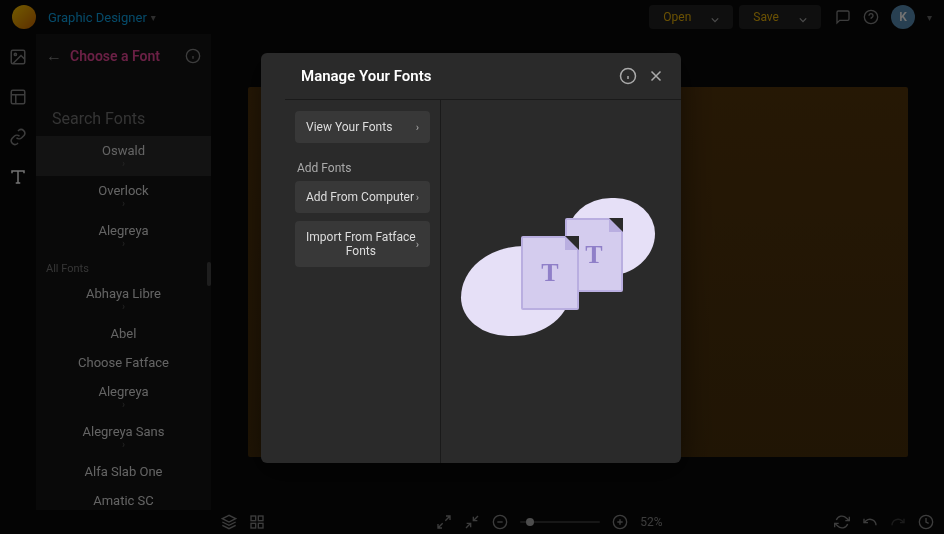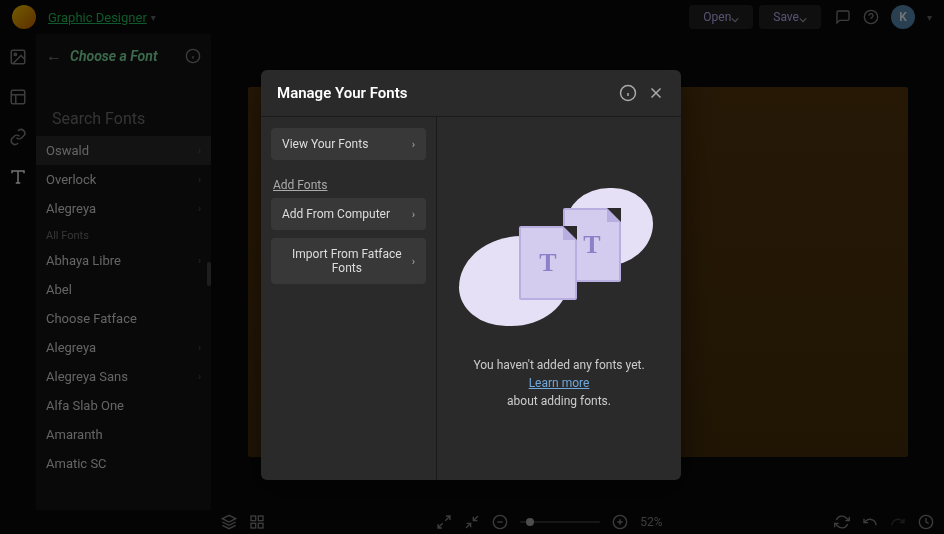--- a/index.html
+++ b/index.html
@@ -1,46 +1,46 @@
 <!DOCTYPE html>
 <html><head>
   <meta charset="utf-8">
   <style>
     * { box-sizing: border-box; margin: 0; padding: 0; font-family: -apple-system, BlinkMacSystemFont, "Segoe UI", Roboto, sans-serif; }
     body { width: 944px; height: 534px; background: #0a0a0a; overflow: hidden; position: relative; }
     
     
     .topbar { height: 34px; display: flex; align-items: center; padding: 0 12px; background: #0a0a0a; }
     .logo { width: 24px; height: 24px; border-radius: 50%; background: linear-gradient(135deg, #ffcc00, #cc6600); margin-right: 12px; }
-    .role { color: #22c55e; font-size: 13px; margin-right: 4px; text-decoration: underline; }
+    .role { color: #0ea5e9; font-size: 13px; margin-right: 4px; }
     .role-chevron { color: #666; font-size: 10px; }
     .topbar-spacer { flex: 1; }
-    .open-btn, .save-btn { background: #222; color: #c4b5fd; border: none; padding: 5px 14px; border-radius: 4px; font-size: 12px; margin-left: 6px; display: flex; align-items: flex-end; gap: 0; }
+    .open-btn, .save-btn { background: #222; color: #eab308; border: none; padding: 5px 14px; border-radius: 4px; font-size: 12px; margin-left: 6px; display: flex; align-items: flex-end; gap: 20px; }
     .open-btn svg, .save-btn svg { width: 8px; height: 8px; }
     .top-icons { display: flex; align-items: center; gap: 12px; margin-left: 14px; }
     .top-icon { width: 16px; height: 16px; color: #888; }
     .avatar { width: 24px; height: 24px; border-radius: 50%; background: #5a8fb5; color: #fff; font-size: 12px; display: flex; align-items: center; justify-content: center; font-weight: 600; }
     
     
     .leftrail { position: absolute; left: 0; top: 34px; width: 36px; height: 500px; background: #0a0a0a; display: flex; flex-direction: column; align-items: center; padding-top: 14px; gap: 22px; }
     .rail-icon { width: 18px; height: 18px; color: #888; }
     .rail-icon.active { color: #fff; }
     
     
     .font-panel { position: absolute; left: 36px; top: 34px; width: 175px; height: 476px; background: #141414; overflow-y: hidden; color: #ccc; }
     .fp-header { display: flex; align-items: center; padding: 12px 10px; gap: 8px; }
     .fp-back { color: #888; font-size: 16px; }
-    .fp-title { color: #86efac; font-size: 14px; font-weight: 600; flex: 1; font-style: italic; }
+    .fp-title { color: #ec4899; font-size: 14px; font-weight: 600; flex: 1; }
     .fp-info { width: 16px; height: 16px; color: #888; }
     .fp-search { display: flex; align-items: center; padding: 0 10px 8px 10px; gap: 6px; }
     .fp-search-icon { color: #666; width: 14px; height: 14px; }
     .fp-search-input { flex: 1; background: transparent; border: none; color: #eab308; font-size: 16px; outline: none; margin-top: 32px; }
     .fp-star, .fp-plus { color: #888; width: 14px; height: 14px; }
     .fp-label { padding: 6px 10px 4px; color: #777; font-size: 11px; }
-    .font-item { padding: 7px 10px; color: #ddd; font-size: 13px; display: flex; align-items: center; justify-content: space-between; }
+    .font-item { padding: 7px 10px; color: #ddd; font-size: 13px; display: flex; align-items: center; justify-content: space-between; flex-direction: column; }
     .font-item.sel { background: #2a2a2a; }
     .fi-chevron { color: #555; font-size: 10px; }
     .scroll-thumb { position: absolute; right: 0; top: 228px; width: 4px; height: 24px; background: #444; border-radius: 2px; }
     
     
     .canvas-area { position: absolute; left: 211px; top: 34px; right: 0; height: 476px; display: flex; align-items: center; justify-content: center; }
     .canvas { width: 660px; height: 370px; background: linear-gradient(rgba(80,50,10,.6), rgba(60,40,8,.6)), #5a3a10; border-radius: 2px; display: flex; align-items: center; justify-content: center; }
     .canvas-text { border: 1px dashed rgba(255,255,255,.3); padding: 10px 16px; color: rgba(255,255,255,.7); font-size: 46px; font-weight: 700; }
     
     
@@ -48,28 +48,28 @@
     .bb-icon { width: 16px; height: 16px; color: #888; }
     .bb-spacer { flex: 1; }
     .zoom-slider { width: 80px; height: 2px; background: #333; border-radius: 1px; position: relative; }
     .zoom-thumb { position: absolute; left: 6px; top: -3px; width: 8px; height: 8px; border-radius: 50%; background: #aaa; }
     .zoom-val { font-size: 12px; color: #888; }
     
     
     .dim { position: absolute; inset: 0; background: rgba(0,0,0,.55); }
     
     
-    .modal { position: absolute; left: 261px; top: 70px; width: 420px; height: 410px; background: #2a2a2a; border-radius: 6px; box-shadow: 0 8px 32px rgba(0,0,0,.5); display: flex; flex-direction: column; }
+    .modal { position: absolute; left: 261px; top: 53px; width: 420px; height: 410px; background: #2a2a2a; border-radius: 6px; box-shadow: 0 8px 32px rgba(0,0,0,.5); display: flex; flex-direction: column; padding-left: 24px; }
     .modal-header { display: flex; align-items: center; padding: 14px 16px; }
     .modal-title { color: #fff; font-size: 15px; font-weight: 600; flex: 1; }
     .modal-info, .modal-close { color: #aaa; width: 18px; height: 18px; margin-left: 10px; }
     .modal-body { display: flex; flex: 1; border-top: 1px solid #1a1a1a; }
     .modal-left { width: 176px; border-right: 1px solid #1a1a1a; padding: 11px 10px; }
     .ml-btn { width: 100%; background: #383838; color: #ddd; border: none; padding: 9px 11px; border-radius: 4px; font-size: 12px; display: flex; align-items: center; justify-content: space-between; margin-bottom: 8px; }
-    .ml-section { color: #aaa; font-size: 12px; padding: 10px 2px 6px 2px; text-decoration: underline; }
+    .ml-section { color: #aaa; font-size: 12px; padding: 10px 2px 6px 2px; }
     .ml-chevron { color: #aaa; font-size: 11px; }
     .modal-right { flex: 1; display: flex; flex-direction: column; align-items: center; justify-content: center; padding: 20px; }
     
     .illustration { width: 200px; height: 150px; position: relative; margin-bottom: 18px; }
     .blob1 { position: absolute; left: 0; bottom: 12px; width: 110px; height: 90px; background: #e6e0f7; border-radius: 60% 40% 55% 45%; }
     .blob2 { position: absolute; right: 6px; top: 0; width: 88px; height: 78px; background: #e6e0f7; border-radius: 55% 50% 60% 45%; }
     .doc { position: absolute; border: 2px solid #b9aee0; background: #d4ccee; border-radius: 2px; display: flex; align-items: center; justify-content: center; }
     .doc1 { left: 60px; top: 38px; width: 58px; height: 74px; }
     .doc2 { left: 104px; top: 20px; width: 58px; height: 74px; }
     .doc-fold { position: absolute; top: -2px; right: -2px; width: 0; height: 0; border-left: 14px solid #b9aee0; border-top: 14px solid #2a2a2a; }
@@ -182,23 +182,20 @@
       <div class="font-item">
         <span>Alegreya</span>
         <span class="fi-chevron">›</span>
       </div>
       <div class="font-item">
         <span>Alegreya Sans</span>
         <span class="fi-chevron">›</span>
       </div>
       <div class="font-item">
         <span>Alfa Slab One</span>
-      </div>
-      <div class="font-item">
-        <span>Amaranth</span>
       </div>
       <div class="font-item">
         <span>Amatic SC</span>
       </div>
     </div>
   <div class="scroll-thumb"></div>
 </div>
 
 <div class="canvas-area">
   <div class="canvas">
@@ -291,19 +288,15 @@
         <div class="blob2"></div>
         <div class="doc doc2">
             <div class="doc-fold"></div>
             <span class="doc-t">T</span>
           </div>
         <div class="doc doc1">
             <div class="doc-fold"></div>
             <span class="doc-t">T</span>
           </div>
       </div>
-      <div class="empty-text">
-        <span>You haven't added any fonts yet. </span><span class="empty-link">Learn more</span><br>
-        <span>about adding fonts.</span>
-      </div>
     </div>
   </div>
 </div>
 
 </body></html>

